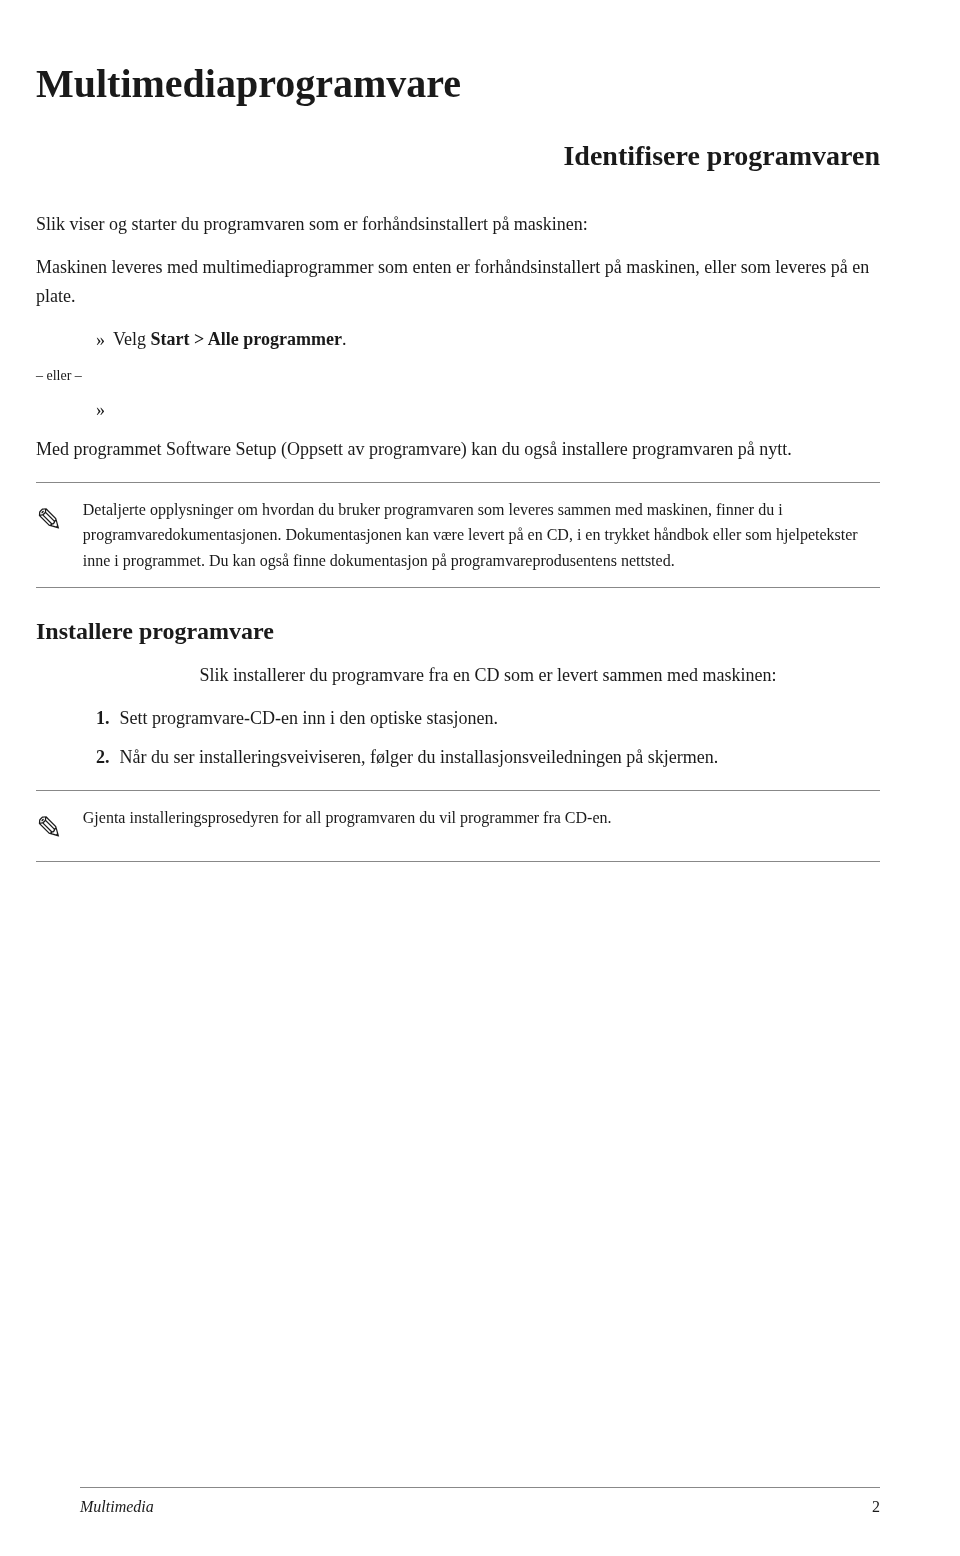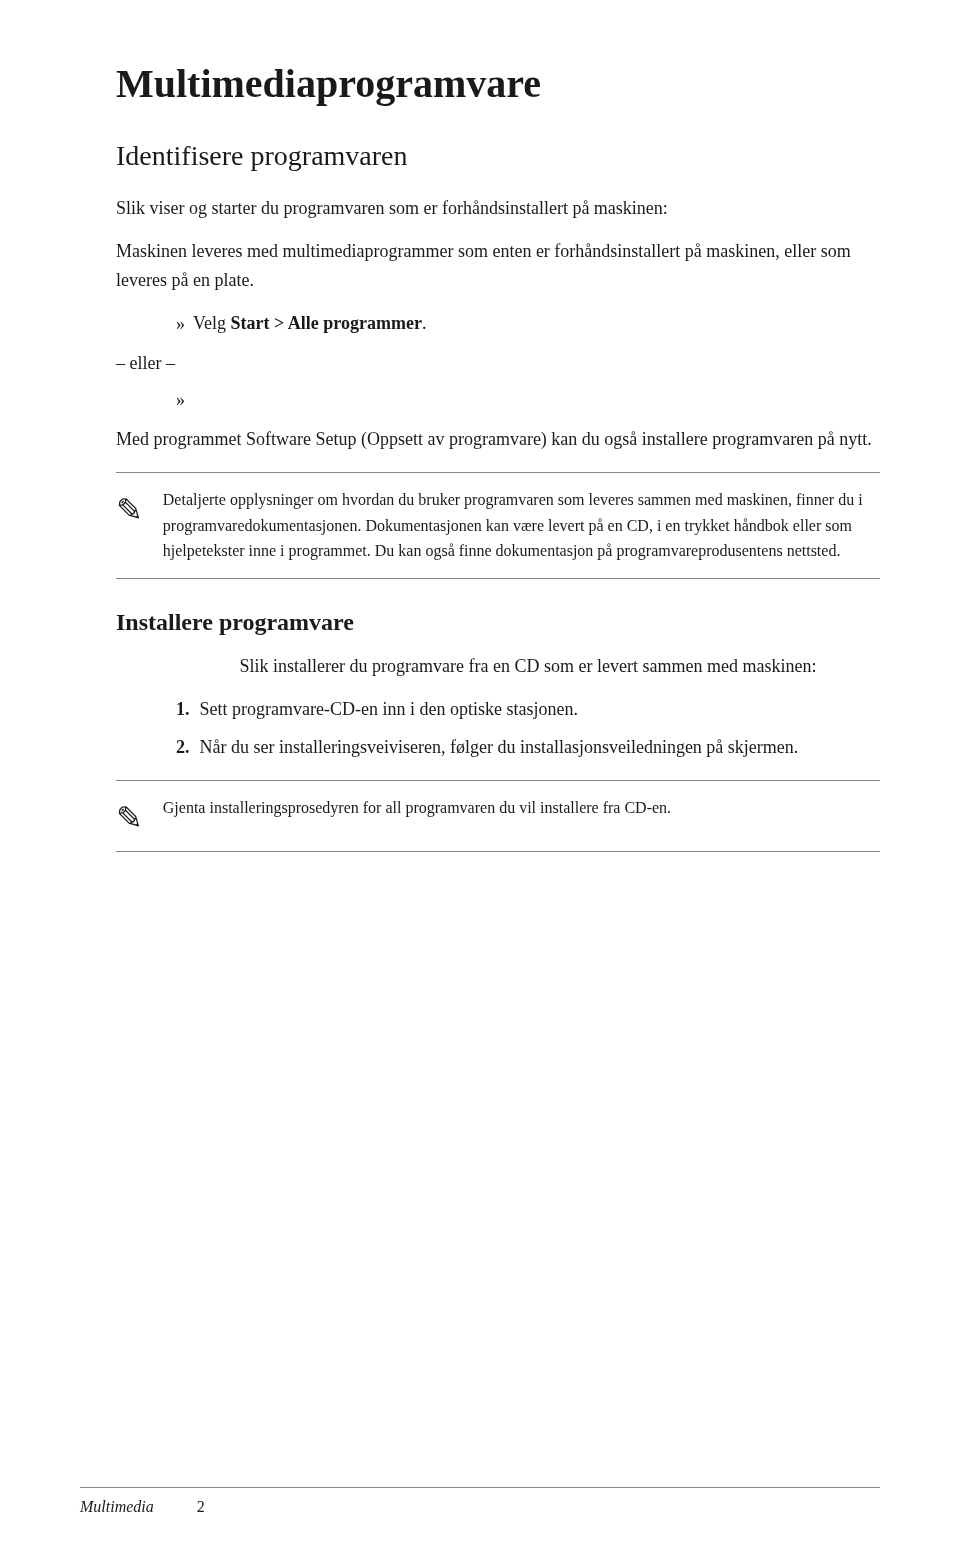--- a/index.html
+++ b/index.html
@@ -13,36 +13,37 @@
       font-family: 'Times New Roman', Times, serif;
       width: 960px;
       min-height: 1556px;
       position: relative;
       color: #1a1a1a;
     }
 
     .page {
       width: 960px;
       min-height: 1556px;
-      padding: 60px 80px 80px 116px;
+      padding: 60px 80px 80px 36px;
       position: relative;
     }
 
     .main-title {
       font-size: 40px;
       font-weight: bold;
       margin-bottom: 30px;
       line-height: 1.2;
     }
 
     .section-title {
       font-size: 28px;
-      font-weight: normal;
-      margin-bottom: 20px;
+      font-weight: bold;
+      margin-bottom: 36px;
       line-height: 1.3;
+      text-align: right;
     }
 
     .subsection-title {
       font-size: 24px;
       font-weight: bold;
       margin-bottom: 16px;
       margin-top: 30px;
     }
 
     .body-text {
@@ -65,21 +66,21 @@
     }
 
     .bullet-arrow {
       font-size: 18px;
       margin-right: 8px;
       flex-shrink: 0;
       margin-top: 1px;
     }
 
     .or-line {
-      font-size: 18px;
+      font-size: 14px;
       margin-left: 0;
       margin-bottom: 8px;
       line-height: 1.6;
     }
 
     .note-box {
       display: flex;
       align-items: flex-start;
       margin: 18px 0;
       padding-top: 14px;
@@ -118,21 +119,21 @@
       margin-right: 10px;
       flex-shrink: 0;
     }
 
     .footer {
       position: absolute;
       bottom: 40px;
       left: 80px;
       right: 80px;
       display: flex;
-      justify-content: flex-start;
+      justify-content: space-between;
       align-items: center;
       border-top: 1.5px solid #888;
       padding-top: 10px;
       gap: 43px;
     }
 
     .footer-left {
       font-size: 16px;
       font-style: italic;
     }
@@ -192,21 +193,21 @@
       <span>Sett programvare-CD-en inn i den optiske stasjonen.</span>
     </div>
     <div class="numbered-item">
       <span class="numbered-item-num bold">2.</span>
       <span>Når du ser installeringsveiviseren, følger du installasjonsveiledningen på skjermen.</span>
     </div>
   </div>
 
   <div class="note-box">
     <span class="note-icon">✎</span>
-    <p class="note-text">Gjenta installeringsprosedyren for all programvaren du vil installere fra CD-en.</p>
+    <p class="note-text">Gjenta installeringsprosedyren for all programvaren du vil programmer fra CD-en.</p>
   </div>
 
   <div class="footer">
     <span class="footer-left">Multimedia</span>
     <span class="footer-right">2</span>
   </div>
 
 </div>
 
 </body></html>

